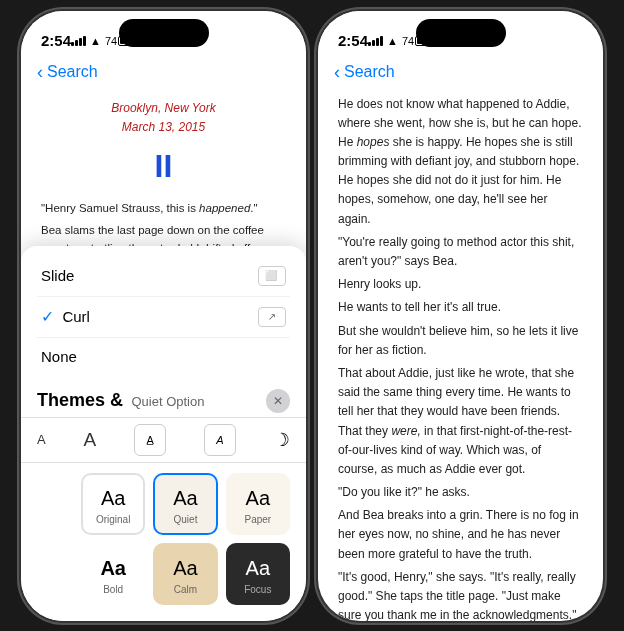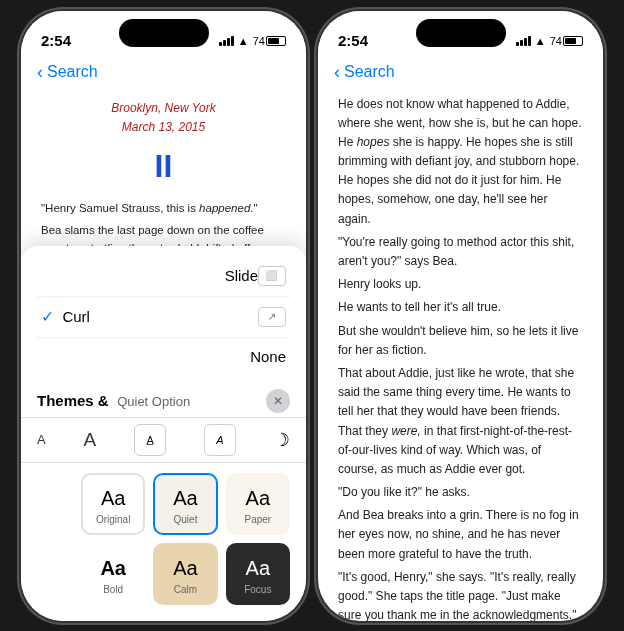--- a/index.html
+++ b/index.html
@@ -29,21 +29,20 @@
       position: relative;
       box-shadow: 0 0 0 2px #333, 0 0 0 4px #555;
     }
 
     
     .status-bar {
       height: 48px;
       background: #fff;
       display: flex;
       align-items: center;
-      justify-content: space-between;
       padding: 12px 20px 0;
       position: relative;
       z-index: 10;
     }
 
     .status-time {
       font-size: 15px;
       font-weight: 600;
       color: #000;
     }
@@ -168,21 +167,21 @@
     }
 
     
     .slide-options {
       padding: 10px 16px 6px;
     }
 
     .slide-option {
       display: flex;
       align-items: center;
-      justify-content: flex-end;
+      justify-content: space-between;
       padding: 10px 4px;
       font-size: 15px;
       color: #000;
       border-bottom: 1px solid #f0f0f0;
     }
 
     .slide-option:last-child {
       border-bottom: none;
     }
 
@@ -210,21 +209,21 @@
 
     
     .themes-header {
       display: flex;
       align-items: center;
       justify-content: space-between;
       padding: 8px 16px 4px;
     }
 
     .themes-title {
-      font-size: 15px;
+      font-size: 18px;
       font-weight: 600;
       color: #000;
     }
 
     .close-btn {
       width: 24px;
       height: 24px;
       background: #d1d1d6;
       border-radius: 50%;
       display: flex;

